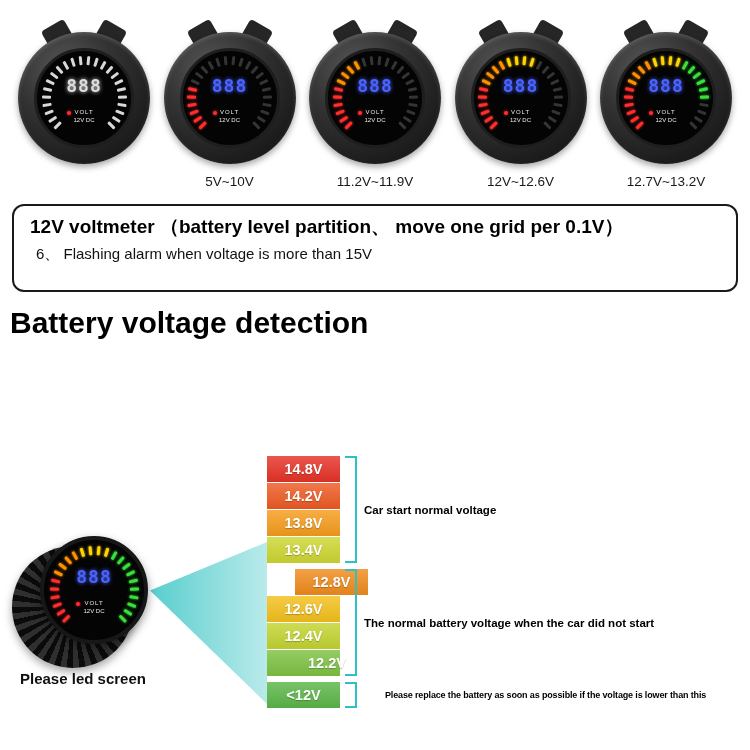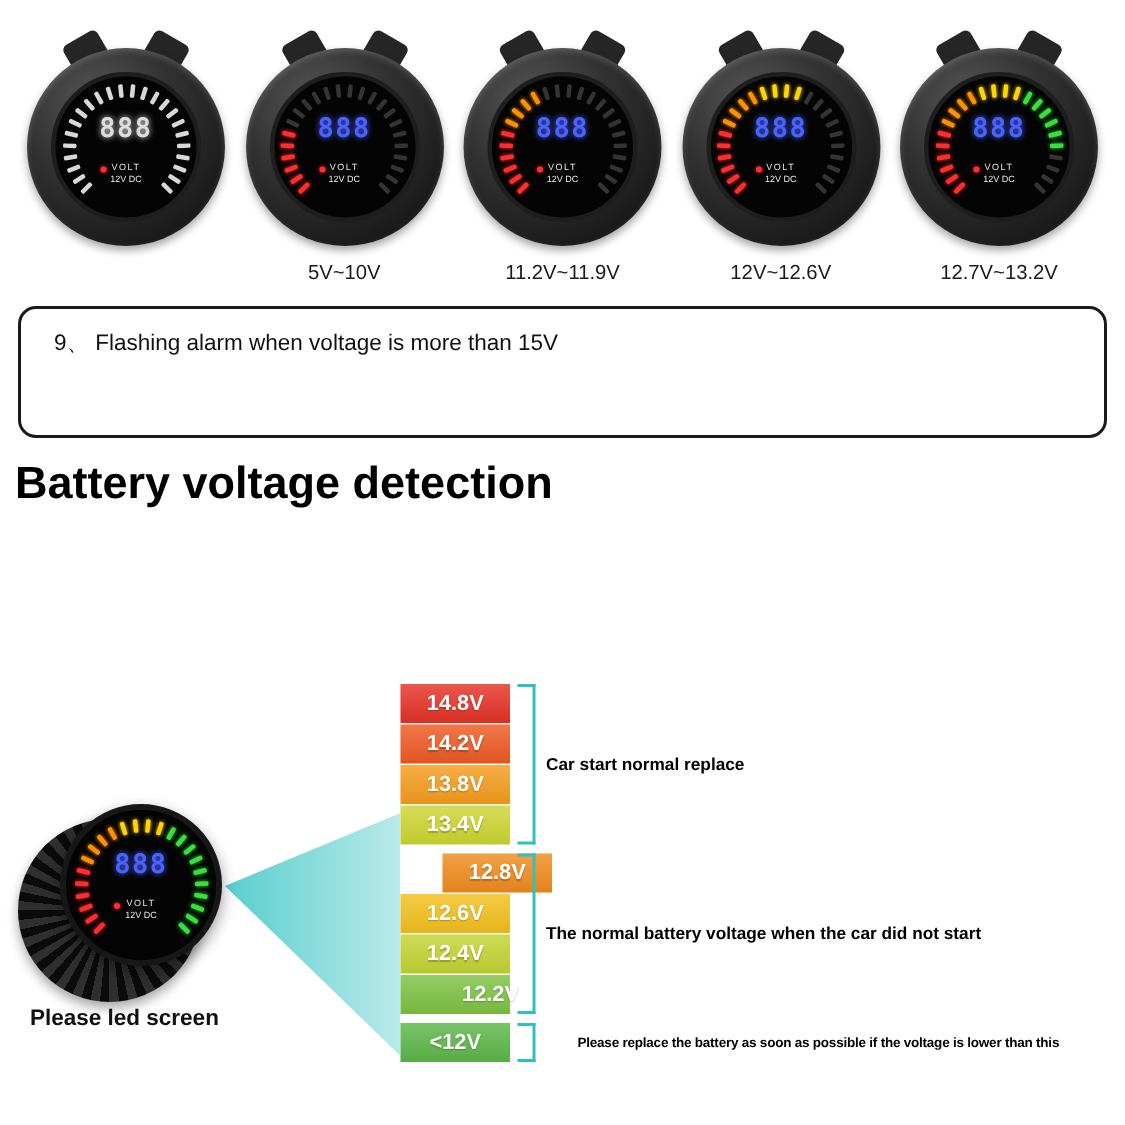--- a/index.html
+++ b/index.html
@@ -257,22 +257,23 @@
             <div class="seg" style="transform: rotate(111.522deg) translateY(-38px); background: rgb(52, 52, 52);"></div>
             <div class="seg" style="transform: rotate(123.261deg) translateY(-38px); background: rgb(52, 52, 52);"></div>
             <div class="seg" style="transform: rotate(135deg) translateY(-38px); background: rgb(52, 52, 52);"></div>
           </div>
     </div>
     <div class="gauge-label">12.7V~13.2V</div>
       </div>
     </div>
 
   <div class="info-box">
+    <div class="info-title">12V voltmeter （battery level partition、 move one grid per 0.1V）</div>
     <div id="info-list">
-        <div class="info-item">9、 Flashing alarm when voltage is more than 15V</div>
+        <div class="info-item">6、 Flashing alarm when voltage is more than 15V</div>
       </div>
   </div>
 
   <div class="heading">Battery voltage detection</div>
 
   <div id="beam" class="beam" style="background: linear-gradient(90deg, rgba(47, 193, 193, 0.8), rgba(47, 193, 193, 0.333));"></div>
 
   <div class="product">
     <div class="barrel"></div>
     <div class="pface" id="product-face">
@@ -318,21 +319,21 @@
             <span>14.2V</span>
           </div>
           <div class="vcell" style="background-color: rgb(245, 156, 28);">
             <span>13.8V</span>
           </div>
           <div class="vcell" style="background-color: rgb(205, 214, 49);">
             <span>13.4V</span>
           </div>
         </div>
         <div class="vbracket" style="border-color: rgb(47, 193, 193);"></div>
-        <div class="vcaption">Car start normal replace</div>
+        <div class="vcaption">Car start normal voltage</div>
       </div>
       <div class="vgroup">
         <div class="vcells">
           <div class="vcell" style="background-color: rgb(240, 139, 29); margin-left: 28px;">
             <span>12.8V</span>
           </div>
           <div class="vcell" style="background-color: rgb(243, 192, 28);">
             <span>12.6V</span>
           </div>
           <div class="vcell" style="background-color: rgb(195, 212, 48);">

